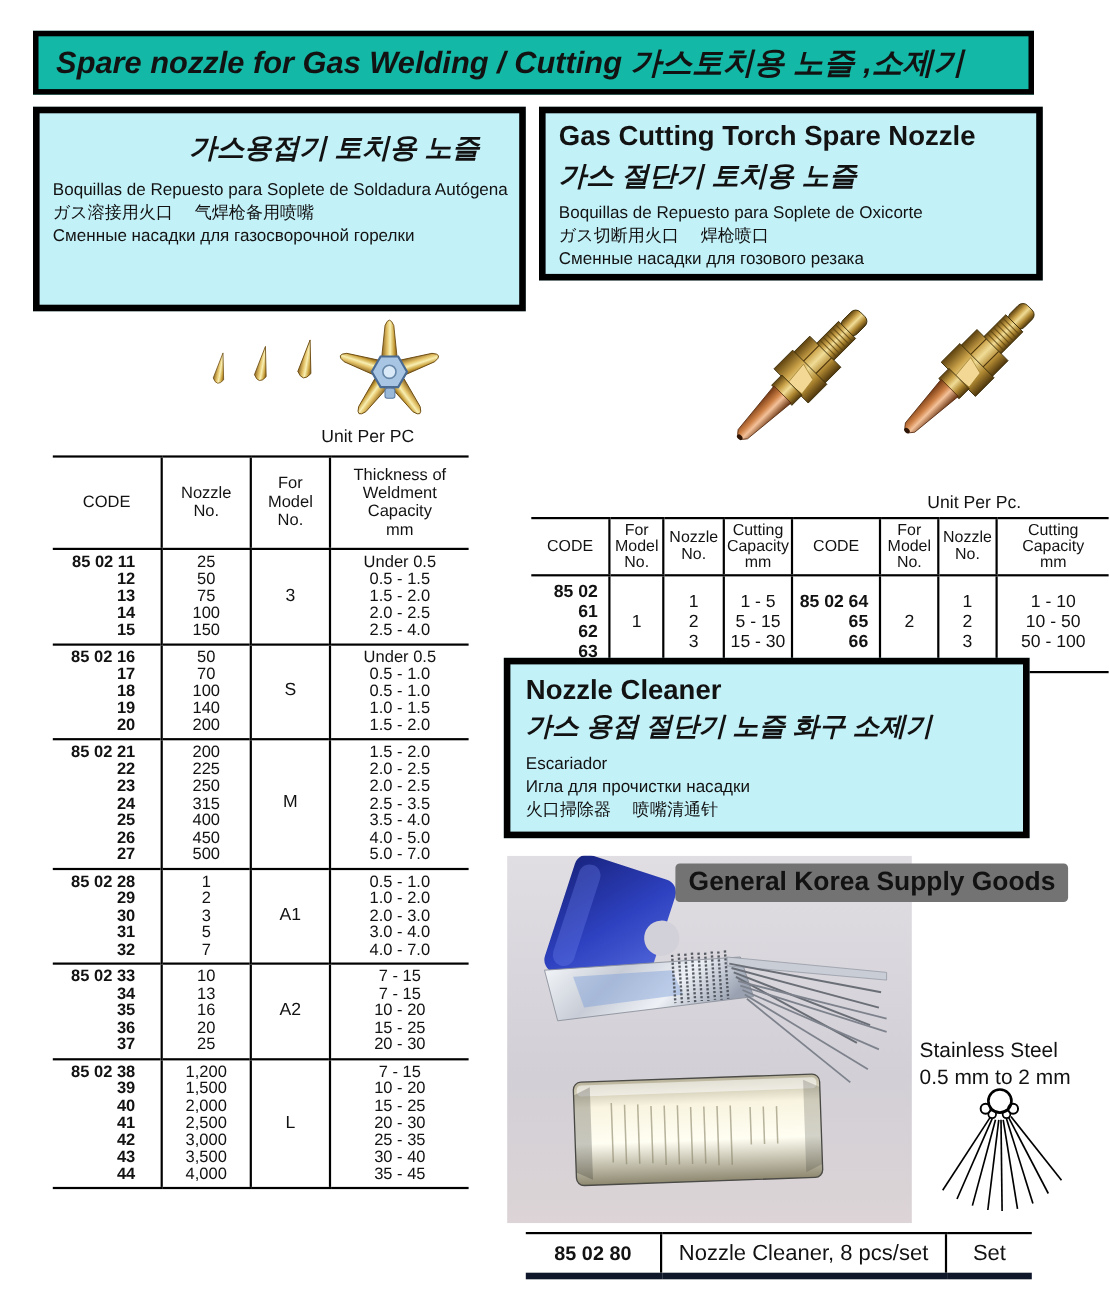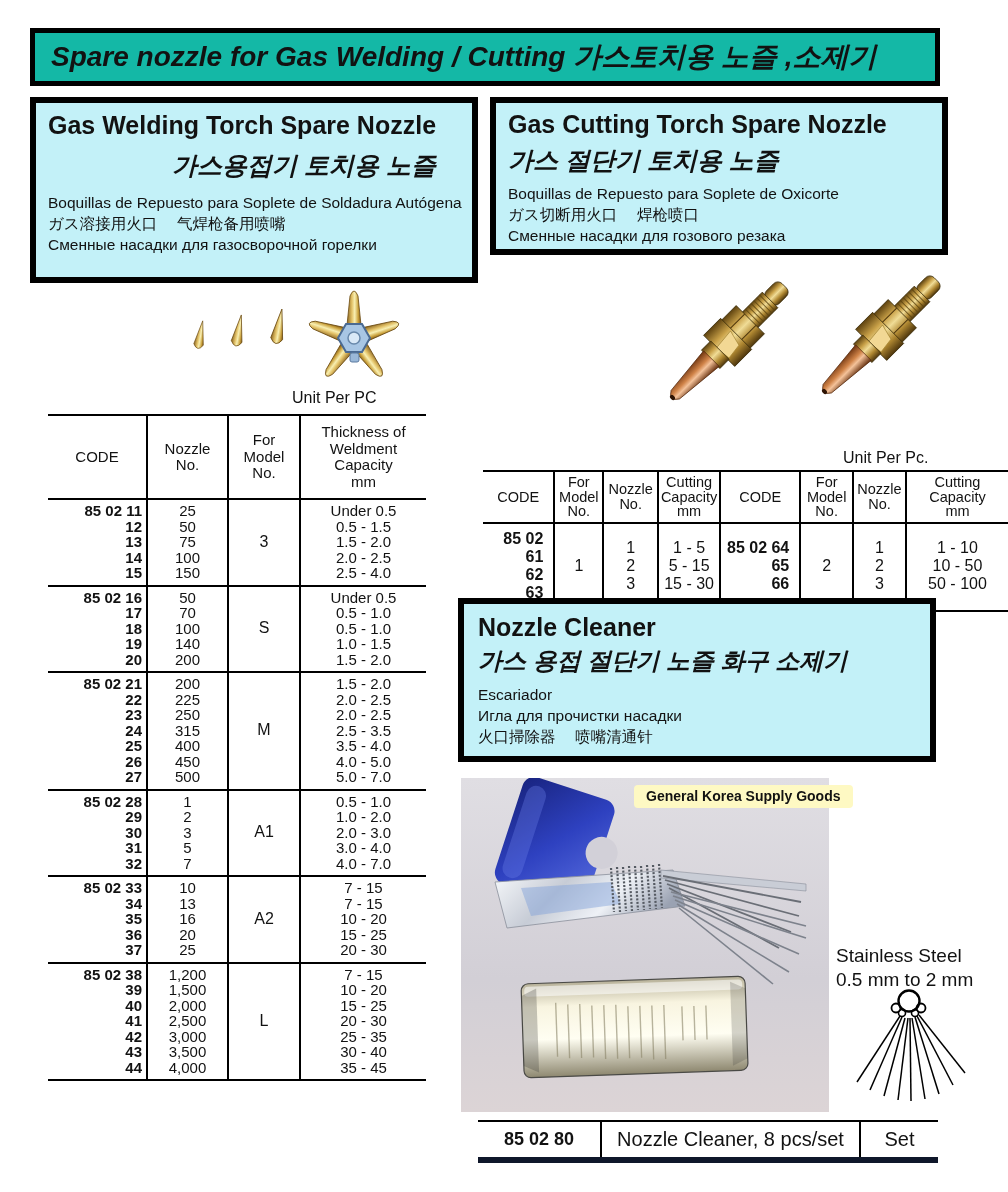--- a/index.html
+++ b/index.html
@@ -37,42 +37,42 @@
   #welding-table th:first-child,#welding-table td:first-child{border-left:none;}
   #welding-table th{
     border-top:2px solid #000;border-bottom:2px solid #000;
     font-weight:normal;font-size:15px;line-height:16.5px;
     text-align:center;vertical-align:middle;padding:8px 3px;white-space:pre-line;
   }
   #welding-table tr.wgroup td{border-top:2px solid #000;padding:3px 0 4px;vertical-align:middle;}
   #welding-table tbody tr:last-child td{border-bottom:2px solid #000;}
   #welding-table td div{font-size:15px;line-height:15.5px;}
   .c-code{width:92px;}  .c-noz{width:73px;}  .c-mod{width:64px;}  .c-cap{width:119px;}
-  .c-code div{text-align:right;padding-right:4px;font-weight:bold;}
+  .c-code div{text-align:right;padding-right:23px;font-weight:bold;}
   .c-noz div,.c-cap div{text-align:center;}
   .c-mod{text-align:center;font-size:16px;}
   
   #cutting-table{position:absolute;left:483px;top:470px;table-layout:fixed;}
   #cutting-table th,#cutting-table td{border-left:2px solid #000;}
   #cutting-table th:first-child,#cutting-table td:first-child{border-left:none;}
   #cutting-table th{
     border-top:2px solid #000;border-bottom:2px solid #000;
     font-weight:normal;font-size:14.5px;line-height:14.5px;
     text-align:center;vertical-align:middle;padding:3px 1px;white-space:pre-line;
   }
   #cutting-table td{padding:6px 2px 8px;vertical-align:middle;border-bottom:2px solid #000;}
   #cutting-table td div{font-size:16px;line-height:18px;text-align:center;}
   #cutting-table td.cc-code div{text-align:right;padding-right:8px;font-weight:bold;}
   .cc-code{width:67px;} .cc-mod{width:43px;} .cc-noz{width:49px;} .cc-cap{width:56px;}
   .cc-code2{width:75px;} .cc-mod2{width:47px;} .cc-noz2{width:47px;} .cc-cap2{width:98px;}
   
   #photo{position:absolute;left:461px;top:778px;width:368px;height:334px;}
   #photo-label{
-    position:absolute;left:614px;top:785px;background:#fef9c3;border-radius:4px;
-    font-weight:bold;font-size:14px;padding:3px 12px 4px;white-space:nowrap;margin-left:20px;
+    position:absolute;left:614px;top:785px;background:#737373;border-radius:4px;
+    font-weight:bold;font-size:24px;padding:3px 12px 4px;white-space:nowrap;
   }
   #stainless-note{position:absolute;left:836px;top:944px;font-size:19px;line-height:24px;}
   #fan-drawing{position:absolute;left:852px;top:986px;}
   
   #cleaner-table{position:absolute;left:478px;top:1120px;}
   #cleaner-table td{
     border-top:2px solid #000;border-bottom:6px solid #0f172a;
     height:33px;text-align:center;vertical-align:middle;font-size:20px;
   }
   #cleaner-table td + td{border-left:2px solid #000;}
@@ -83,21 +83,20 @@
   .art{position:absolute;}
 </style>
 </head>
 <body>
 
 <div class="banner">
   <span class="banner-text">Spare nozzle for Gas Welding / Cutting 가스토치용 노즐 ,소제기</span>
 </div>
 
 <div class="panel" id="welding-panel">
-  <div class="panel-title">Gas Welding Torch Spare Nozzle</div>
   <div class="panel-ko">가스용접기 토치용 노즐</div>
   <div class="panel-sub">Boquillas de Repuesto para Soplete de Soldadura Autógena</div>
   <div class="panel-sub">ガス溶接用火口　 气焊枪备用喷嘴</div>
   <div class="panel-sub">Сменные насадки для газосворочной горелки</div>
 </div>
 
 <div class="panel" id="cutting-panel">
   <div class="panel-title">Gas Cutting Torch Spare Nozzle</div>
   <div class="panel-ko">가스 절단기 토치용 노즐</div>
   <div class="panel-sub">Boquillas de Repuesto para Soplete de Oxicorte</div>

